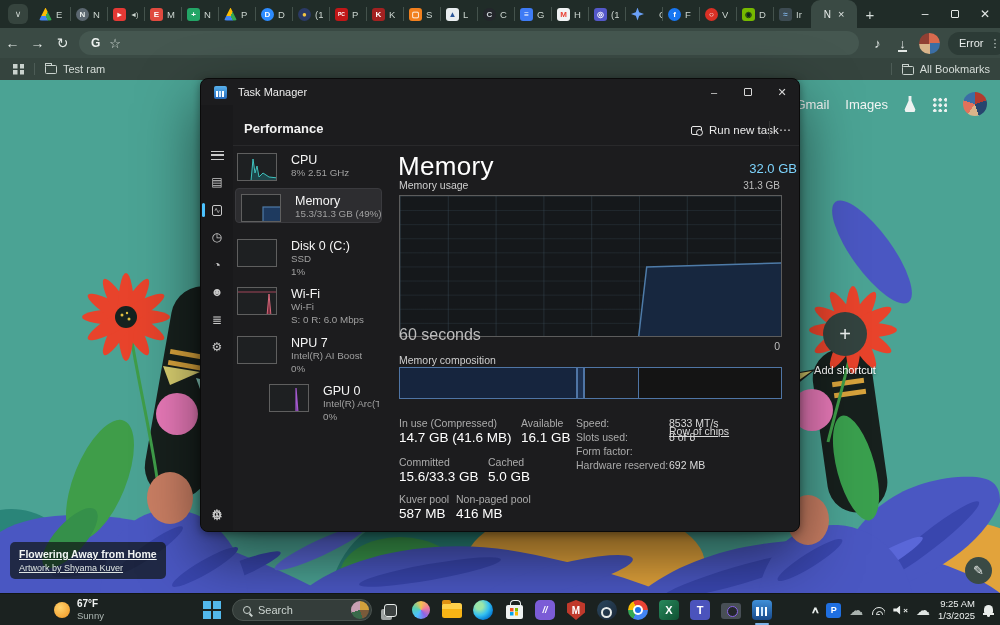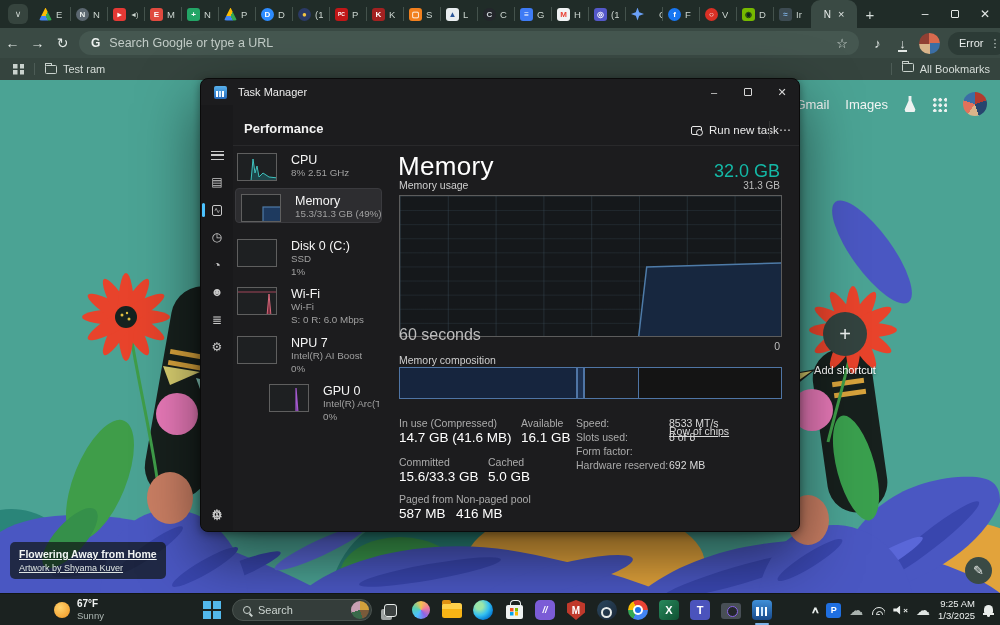--- a/index.html
+++ b/index.html
@@ -39,21 +39,21 @@
 
 .bookmarks{position:absolute;top:58px;height:22px;left:0;right:0;background:#35443e;display:flex;align-items:center;font-size:11px;color:#d6ddd9}
 .bm-grid{width:11px;height:11px;margin:0 10px 0 13px;background:
  linear-gradient(#c9d2cd,#c9d2cd) 0 0/4.5px 4.5px no-repeat,
  linear-gradient(#c9d2cd,#c9d2cd) 100% 0/4.5px 4.5px no-repeat,
  linear-gradient(#c9d2cd,#c9d2cd) 0 100%/4.5px 4.5px no-repeat,
  linear-gradient(#c9d2cd,#c9d2cd) 100% 100%/4.5px 4.5px no-repeat}
 .bm-div{width:1px;height:12px;background:#4d5c56;margin-right:10px}
 .folder{width:12px;height:9px;border:1px solid #c9d2cd;border-radius:1.5px;position:relative;margin-right:6px;flex:none}
 .folder::before{content:"";position:absolute;top:-3px;left:-1px;width:5px;height:2px;border:1px solid #c9d2cd;border-bottom:none;border-radius:1px 1px 0 0}
-.bm-right{margin-left:auto;display:flex;align-items:flex-start;margin-right:10px}
+.bm-right{margin-left:auto;display:flex;align-items:flex-end;margin-right:10px}
 
 .ntp{position:absolute;top:80px;left:0;width:1000px;height:513px;overflow:hidden}
 .art{position:absolute;inset:0}
 .ntp-top{position:absolute;top:12px;right:13px;display:flex;align-items:center;gap:16px;color:#f2f5f4;font-size:13px;z-index:5}
 .flask{width:12px;height:16px;background:#eef2f1;clip-path:polygon(38% 0,62% 0,62% 30%,95% 85%,88% 100%,12% 100%,5% 85%,38% 30%)}
 .dots9{width:15px;height:15px;background-image:radial-gradient(circle,#eef2f1 1.5px,transparent 1.8px);background-size:5.5px 5.5px;background-position:0 0}
 .avatar-lg{width:24px;height:24px;border-radius:50%;background:conic-gradient(#b33a2e 0 20%,#27456e 0 45%,#d9b48a 0 60%,#e2725b 0 80%,#3b6ea5 0)}
 .shortcut{position:absolute;z-index:5;width:90px;text-align:center}
 .sc-circle{width:44px;height:44px;border-radius:50%;margin:0 auto;display:flex;align-items:center;justify-content:center}
 .sc-label{margin-top:8px;font-size:11px;color:#fff;text-shadow:0 1px 3px rgba(0,0,0,.55);white-space:nowrap}
@@ -84,21 +84,21 @@
 .rt-ic::after{content:"";position:absolute;right:-2px;bottom:-2px;width:5px;height:5px;border-radius:50%;background:#1c1c1e;border:1.2px solid #e8e8e8}
 .cmd-div{position:absolute;left:568px;top:42px;width:1px;height:18px;background:#333}
 .tm-kebab{position:absolute;left:574px;top:38px;width:20px;height:26px;color:#d9d9d9;display:flex;align-items:center;justify-content:center;font-size:12px}
 .metric{position:absolute;left:36px;width:142px;display:flex;gap:14px}
 .metric.sel{background:#2d2d30;border:1px solid #3a3a3e;border-radius:4px;left:34px;padding:5px 0 0 5px;width:147px}
 .m-thumb{width:40px;height:28px;flex:none}
 .m-texts{min-width:0;max-width:96px}
 .m-name{font-size:12.5px;color:#f5f5f5;line-height:1.15}
 .m-sub{font-size:9.8px;color:#a0a0a0;line-height:1.3;white-space:nowrap;overflow:hidden}
 .tm-main-title{position:absolute;left:197px;top:72px;font-size:26px;font-weight:300;color:#fff;letter-spacing:.3px}
-.tm-total{position:absolute;right:19px;top:82px;font-size:18px;color:#14b8a6}
+.tm-total{position:absolute;right:2px;top:82px;font-size:13px;color:#7dd3fc}
 .usage-label{position:absolute;left:198px;top:100px;font-size:10.5px;color:#cfcfcf}
 .usage-max{position:absolute;right:19px;top:101px;font-size:10px;color:#bdbdbd}
 .mem-graph{position:absolute;left:198px;top:116px;width:383px;height:142px;background:#15181b;border:1px solid #5c5c5c;
 background-image:linear-gradient(to right,rgba(70,95,110,.30) 1px,transparent 1px),linear-gradient(to bottom,rgba(70,95,110,.22) 1px,transparent 1px);
 background-size:47.8px 14.1px}
 .mem-graph svg{position:absolute;inset:0;width:100%;height:100%}
 .axis-l{position:absolute;left:198px;top:247px;font-size:16px;color:#bdbdbd}
 .axis-r{position:absolute;right:19px;top:261px;font-size:10.5px;color:#bdbdbd}
 .comp-label{position:absolute;left:198px;top:275px;font-size:10.5px;color:#cfcfcf}
 .comp-bar{position:absolute;left:198px;top:288px;width:383px;height:32px;border:1px solid #4f75a5;background:#141414;display:flex}
@@ -281,21 +281,20 @@
       <div class="win-btn">✕</div>
     </div>
   </div>
 
   <div class="toolbar">
     <div class="nav-ic">←</div>
     <div class="nav-ic">→</div>
     <div class="nav-ic">↻</div>
     <div class="omnibox">
       <span class="g-ic">G</span>
-      <span class="omni-text">Search Google or type a URL</span>
       <span class="star">☆</span>
     </div>
     <div class="tb-ic" style="margin-left:6px">♪</div>
     <div class="tb-ic"><span class="dl">↓</span></div>
     <div class="avatar-sm"></div>
     <div class="error-pill">
       <span>Error</span>
       <span class="kebab">⋮</span>
     </div>
   </div>
@@ -548,21 +547,21 @@
     </div>
     <div id="stats">
         <div class="stat-label" style="left: 198px; top: 338px;">In use (Compressed)</div>
         <div class="stat-value" style="left: 198px; top: 351px;">14.7 GB (41.6 MB)</div>
         <div class="stat-label" style="left: 320px; top: 338px;">Available</div>
         <div class="stat-value" style="left: 320px; top: 351px;">16.1 GB</div>
         <div class="stat-label" style="left: 198px; top: 377px;">Committed</div>
         <div class="stat-value" style="left: 198px; top: 390px;">15.6/33.3 GB</div>
         <div class="stat-label" style="left: 287px; top: 377px;">Cached</div>
         <div class="stat-value" style="left: 287px; top: 390px;">5.0 GB</div>
-        <div class="stat-label" style="left: 198px; top: 414px;">Paged from</div>
+        <div class="stat-label" style="left: 198px; top: 414px;">Kuver pool</div>
         <div class="stat-value" style="left: 198px; top: 427px;">587 MB</div>
         <div class="stat-label" style="left: 255px; top: 414px;">Non-paged pool</div>
         <div class="stat-value" style="left: 255px; top: 427px;">416 MB</div>
       </div>
     <div id="details">
         <div class="det-label" style="left: 375px; top: 338px;">Speed:</div>
         <div class="det-value" style="left: 468px; top: 338px;">8533 MT/s</div>
         <div class="det-label" style="left: 375px; top: 352px;">Slots used:</div>
         <div class="det-value" style="left: 468px; top: 352px;">8 of 8</div>
         <div class="det-label" style="left: 375px; top: 366px;">Form factor:</div>

